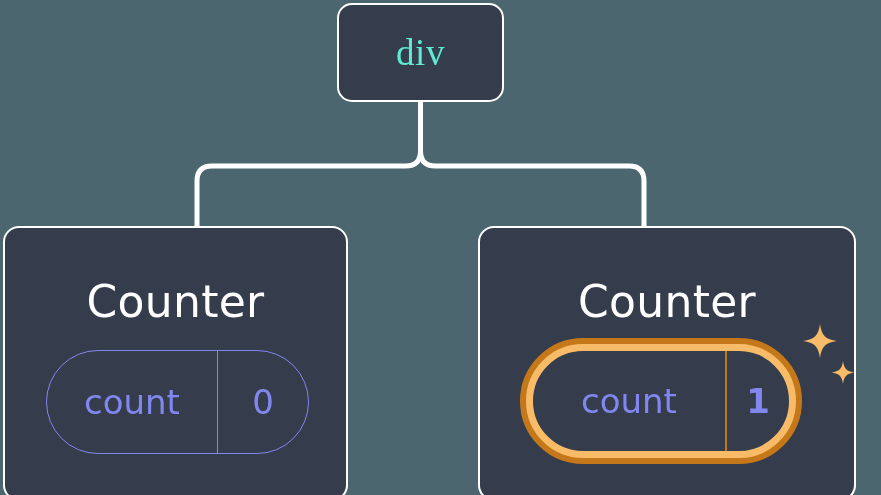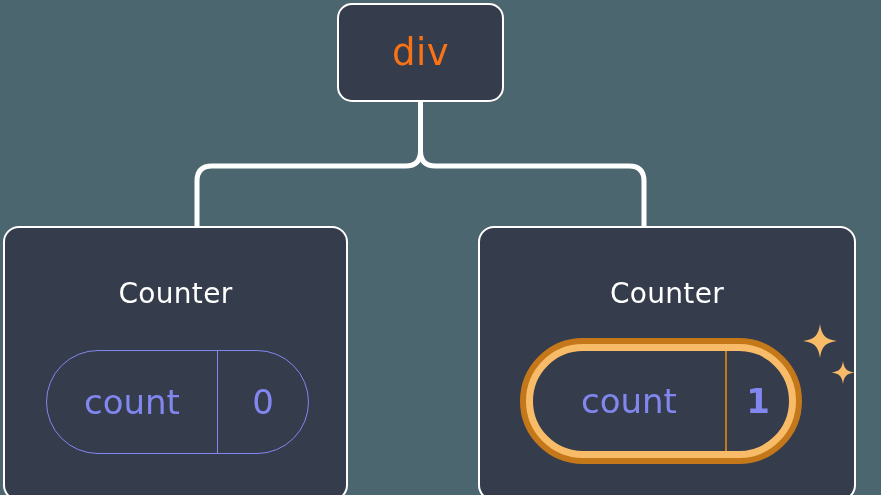--- a/index.html
+++ b/index.html
@@ -38,42 +38,43 @@
   .node-root {
     left: 337px;
     top: 3px;
     width: 167px;
     height: 99px;
     display: flex;
     align-items: center;
     justify-content: center;
   }
   .root-label {
-    color: #f97316;
+    color: #5eead4;
     font-size: 37px;
     letter-spacing: 0.5px;
     line-height: 1;
+    font-family: Liberation Serif, serif;
   }
 
   .node-child {
     top: 226px;
     height: 275px;
     border-radius: 16px;
   }
   .node-child-left  { left: 3px;   width: 345px; }
   .node-child-right { left: 478px; width: 378px; }
 
   .child-title {
     position: absolute;
     left: 0;
     right: 0;
     top: 52px;
     text-align: center;
     color: #ffffff;
-    font-size: 28px;
+    font-size: 44px;
     line-height: 1;
     letter-spacing: 0.3px;
   }
 
   
   .pill {
     position: absolute;
     box-sizing: border-box;
     display: flex;
     align-items: stretch;

